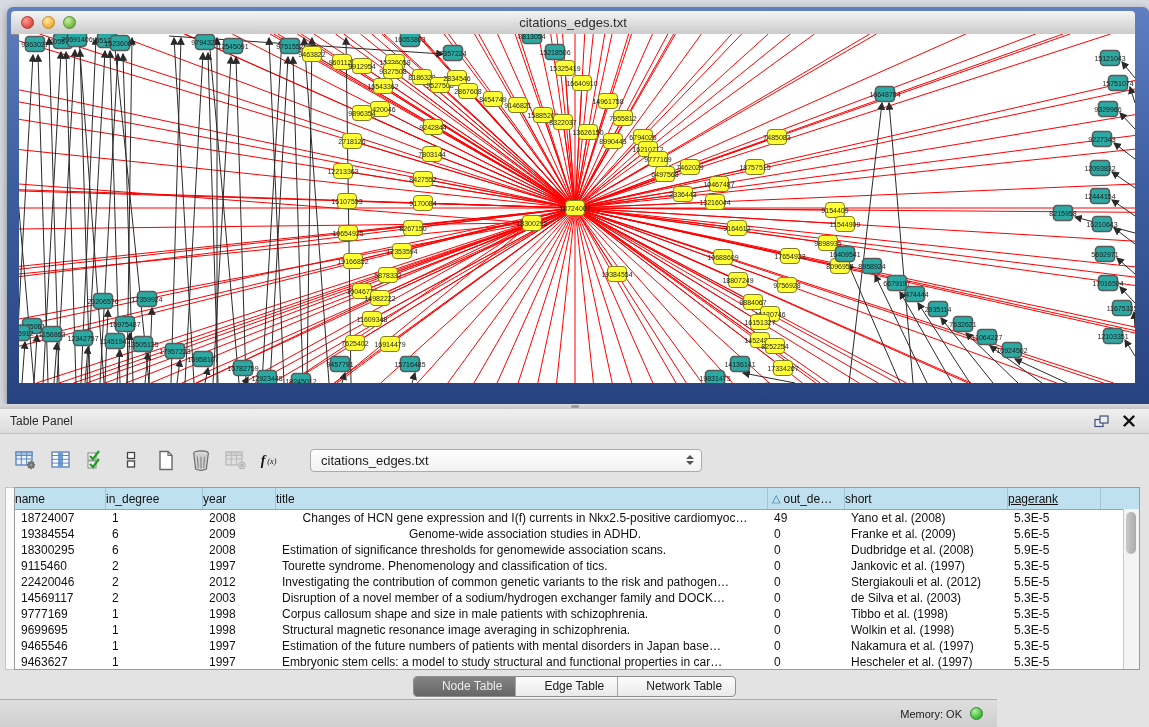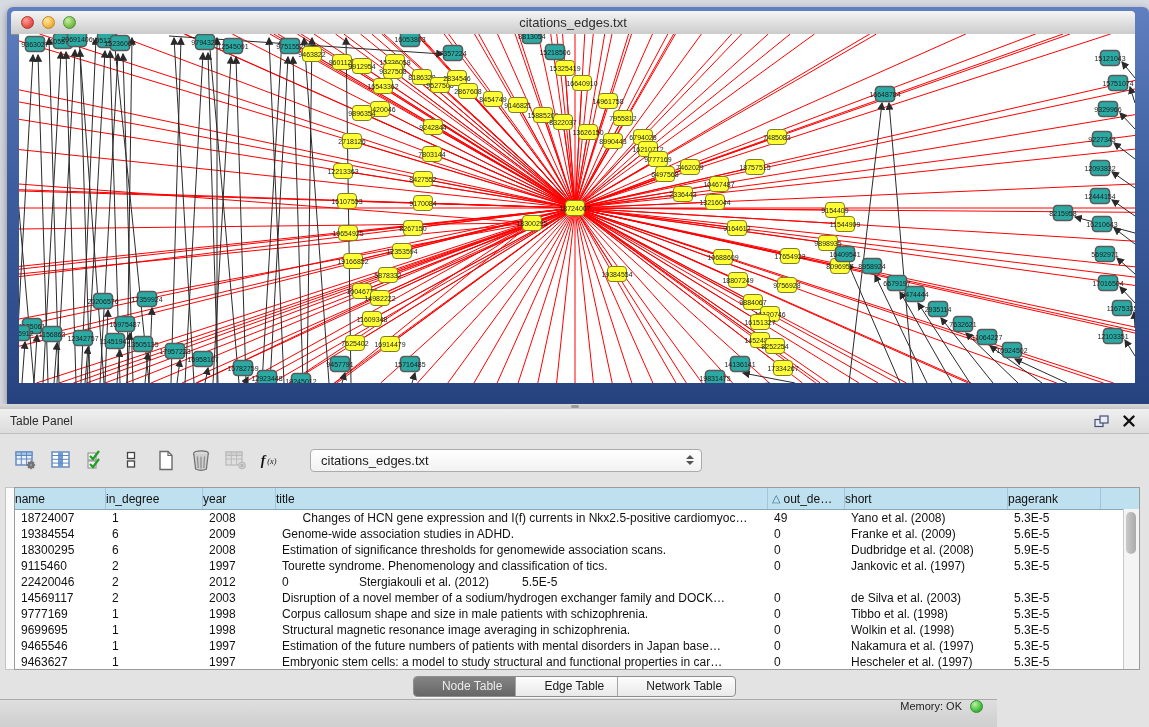--- a/index.html
+++ b/index.html
@@ -60,21 +60,21 @@
 
   .tabsrow{position:absolute;left:0;bottom:30px;width:1149px;display:flex;justify-content:center;}
   .seg{display:flex;border:1px solid #8e8e8e;border-radius:4px;overflow:hidden;height:19px;font-size:12px;
       background:linear-gradient(#fdfdfd,#e9e9e9);box-shadow:0 1px 0 rgba(255,255,255,.7);}
   .seg .tab{padding:2px 13px 0 28px;border-right:1px solid #a5a5a5;color:#1a1a1a;}
   .seg .tab:last-child{border-right:none;}
   .seg .tab.sel{background:linear-gradient(#848484,#666666);color:#ececec;}
 
   .statusbar{position:absolute;left:0;bottom:0;width:997px;height:27px;
       background:linear-gradient(#dedede,#cfcfcf);border-top:1px solid #ababab;
-      display:flex;align-items:flex-start;justify-content:flex-end;}
+      display:flex;align-items:center;justify-content:flex-end;}
   .mem-label{font-size:11px;color:#222;margin-right:8px;}
   .mem-dot{width:13px;height:13px;border-radius:50%;margin-right:14px;
       background:radial-gradient(circle at 35% 30%,#b9f0a8,#46c23c 60%,#268a22);
       border:1px solid #2e8b2e;box-sizing:border-box;}
 </style>
 </head>
 <body>
 
 <div class="desktop">
   <div class="net-window">
@@ -959,40 +959,40 @@
         <div class="th" style="width: 492px;">
           <span>title</span>
         </div>
         <div class="th left" style="width: 77px;">
           <span class="sort">△</span>
           <span>out_de…</span>
         </div>
         <div class="th" style="width: 163px;">
           <span>short</span>
         </div>
-        <div class="th" style="width: 93px;">
+        <div class="th" style="width: 93px; text-decoration: underline;">
           <span>pagerank</span>
         </div>
         <div class="th" style="flex: 1 1 0%; border-right: none;"></div>
       </div>
     <div class="tbody" id="tbody">
         <div class="tr">
           <div class="td" style="width: 91px;">18724007</div>
           <div class="td" style="width: 97px;">1</div>
           <div class="td" style="width: 73px;">2008</div>
           <div class="td" style="width: 492px; text-align: center;">Changes of HCN gene expression and I(f) currents in Nkx2.5-positive cardiomyoc…</div>
           <div class="td" style="width: 77px;">49</div>
           <div class="td" style="width: 163px;">Yano et al. (2008)</div>
           <div class="td" style="width: 93px;">5.3E-5</div>
         </div>
         <div class="tr">
           <div class="td" style="width: 91px;">19384554</div>
           <div class="td" style="width: 97px;">6</div>
           <div class="td" style="width: 73px;">2009</div>
-          <div class="td" style="width: 492px;">Genome-wide association studies in ADHD.</div>
+          <div class="td" style="width: 492px; text-align: center;">Genome-wide association studies in ADHD.</div>
           <div class="td" style="width: 77px;">0</div>
           <div class="td" style="width: 163px;">Franke et al. (2009)</div>
           <div class="td" style="width: 93px;">5.6E-5</div>
         </div>
         <div class="tr">
           <div class="td" style="width: 91px;">18300295</div>
           <div class="td" style="width: 97px;">6</div>
           <div class="td" style="width: 73px;">2008</div>
           <div class="td" style="width: 492px;">Estimation of significance thresholds for genomewide association scans.</div>
           <div class="td" style="width: 77px;">0</div>
@@ -1005,20 +1005,21 @@
           <div class="td" style="width: 73px;">1997</div>
           <div class="td" style="width: 492px;">Tourette syndrome. Phenomenology and classification of tics.</div>
           <div class="td" style="width: 77px;">0</div>
           <div class="td" style="width: 163px;">Jankovic et al. (1997)</div>
           <div class="td" style="width: 93px;">5.3E-5</div>
         </div>
         <div class="tr">
           <div class="td" style="width: 91px;">22420046</div>
           <div class="td" style="width: 97px;">2</div>
           <div class="td" style="width: 73px;">2012</div>
+          <div class="td" style="width: 492px;">Investigating the contribution of common genetic variants to the risk and pathogen…</div>
           <div class="td" style="width: 77px;">0</div>
           <div class="td" style="width: 163px;">Stergiakouli et al. (2012)</div>
           <div class="td" style="width: 93px;">5.5E-5</div>
         </div>
         <div class="tr">
           <div class="td" style="width: 91px;">14569117</div>
           <div class="td" style="width: 97px;">2</div>
           <div class="td" style="width: 73px;">2003</div>
           <div class="td" style="width: 492px;">Disruption of a novel member of a sodium/hydrogen exchanger family and DOCK…</div>
           <div class="td" style="width: 77px;">0</div>

